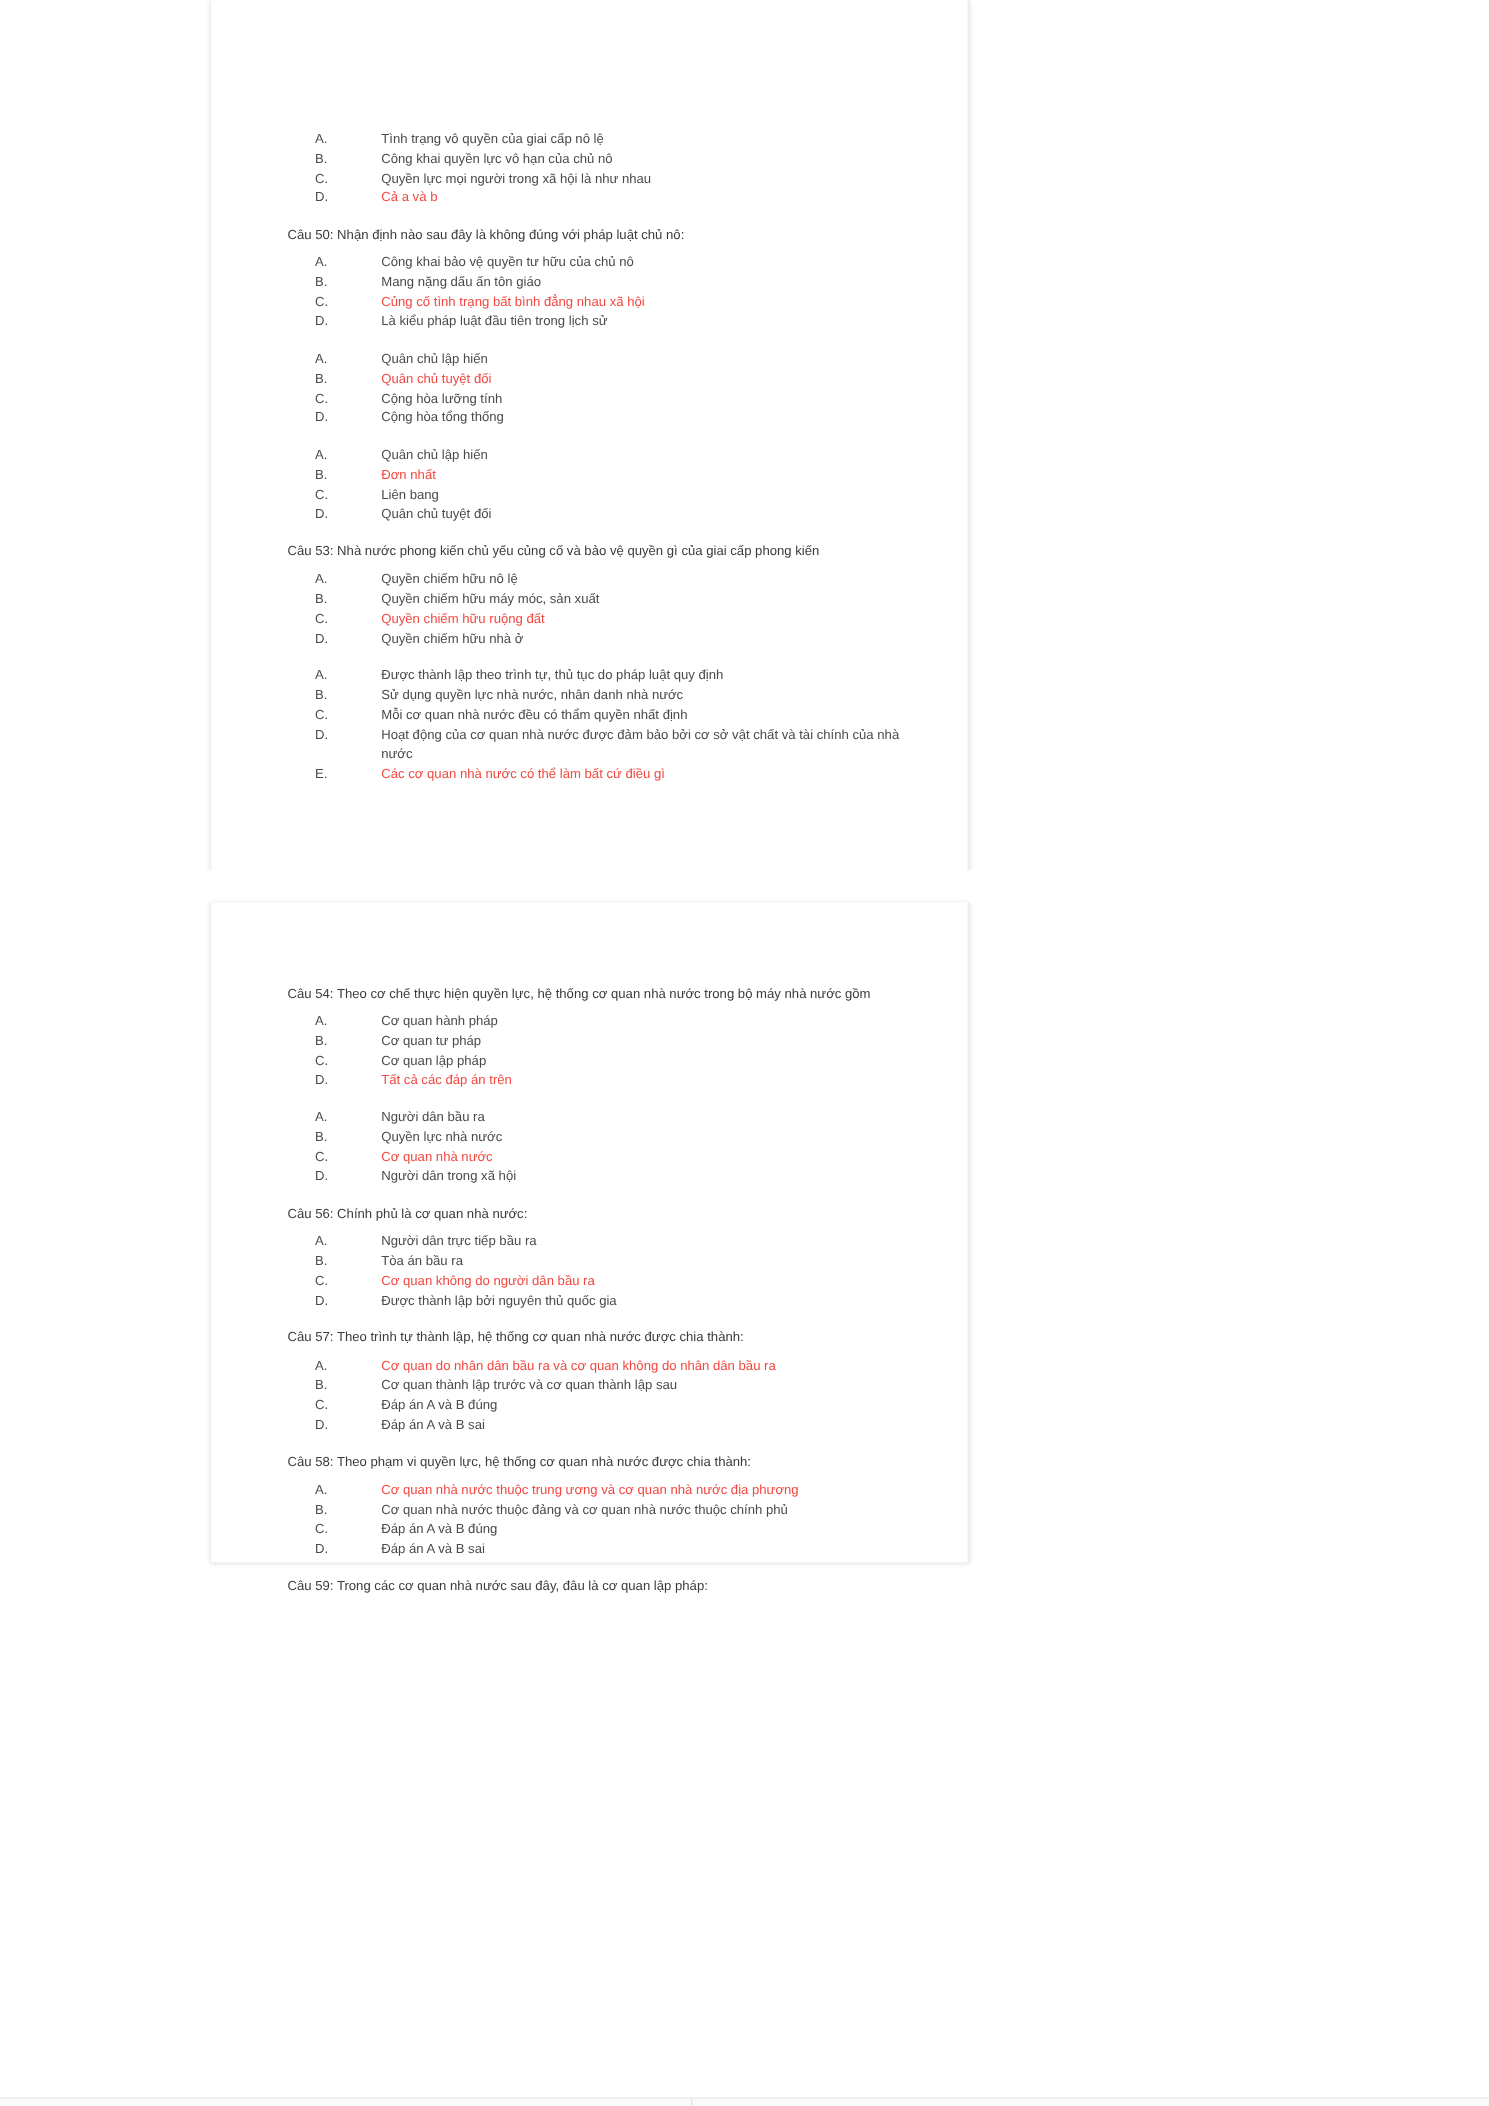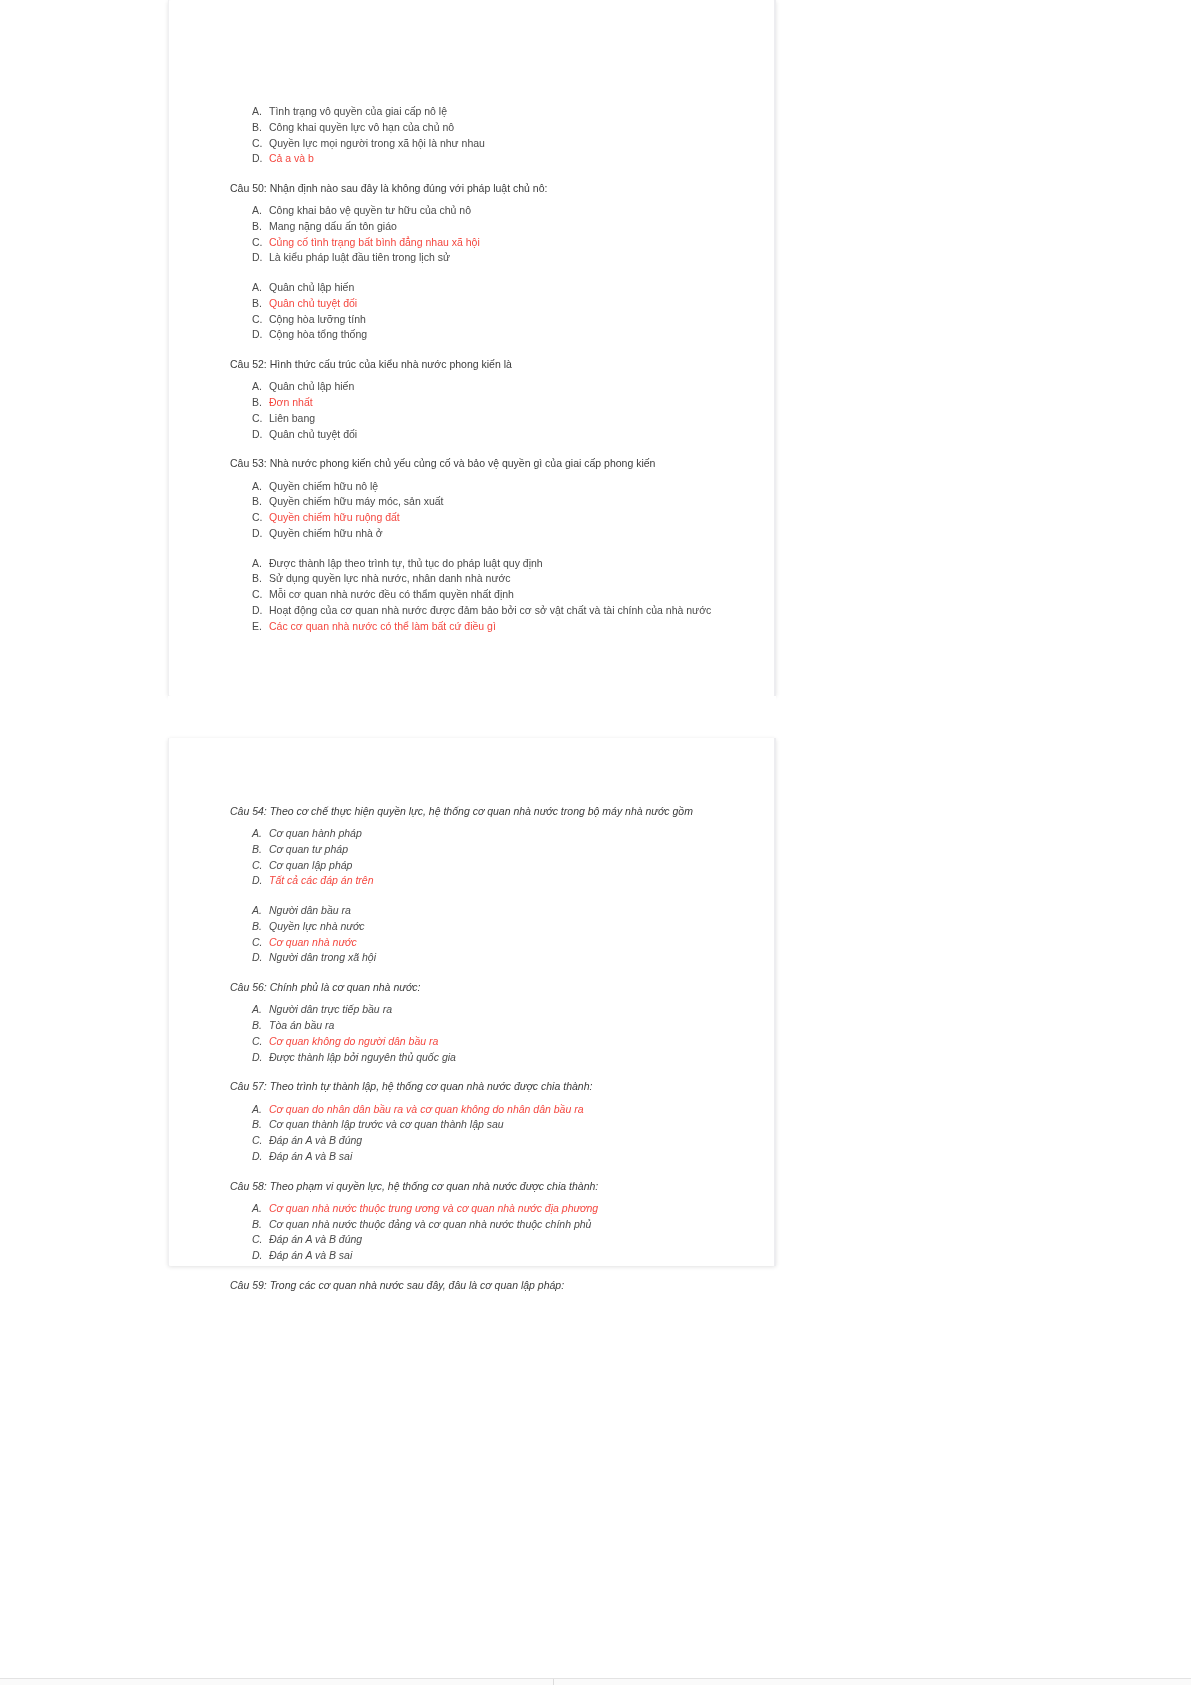--- a/index.html
+++ b/index.html
@@ -18,21 +18,21 @@
   }
   .sheet {
     position: absolute;
     left: 168px;
     width: 608px;
     background: #ffffff;
     box-shadow: 0 1px 4px rgba(0,0,0,0.12);
     border-radius: 3px;
   }
   .sheet-1 { top: 0px; height: 696px; }
-  .sheet-2 { top: 738px; height: 528px; font-style: italic; }
+  .sheet-2 { top: 722px; height: 528px; }
   .sheet-inner {
     position: relative;
     padding: 0;
   }
   .q-block {
     margin: 0 0 14px 0;
   }
   .q-stem {
     font-size: 10.5px;
     line-height: 1.45;
@@ -54,20 +54,21 @@
     padding-left: 84px;
     padding-right: 36px;
   }
   .opt-letter {
     width: 17px;
     flex: 0 0 17px;
     color: #4a4a4a;
   }
   .opt-text {
     flex: 1 1 auto;
+    margin-left: 36px;
   }
   .opt-row.correct .opt-text { color: #f4473f; }
   .opt-row.correct .opt-letter { color: #4a4a4a; }
   .content-1 { padding-top: 104px; }
   .content-2 { padding-top: 66px; }
   .bottom-bar {
     position: absolute;
     left: 0;
     bottom: 0;
     width: 1191px;
@@ -169,21 +170,20 @@
               <span class="opt-letter">C.</span>
               <span class="opt-text">Cộng hòa lưỡng tính</span>
             </li>
             <li class="opt-row">
               <span class="opt-letter">D.</span>
               <span class="opt-text">Cộng hòa tổng thống</span>
             </li>
           </ul>
         </div>
         <div class="q-block">
-          <div class="q-stem">Câu 52: Hình thức cấu trúc của kiểu nhà nước phong kiến là</div>
           <ul class="opt-list">
             <li class="opt-row">
               <span class="opt-letter">A.</span>
               <span class="opt-text">Quân chủ lập hiến</span>
             </li>
             <li class="opt-row correct">
               <span class="opt-letter">B.</span>
               <span class="opt-text">Đơn nhất</span>
             </li>
             <li class="opt-row">

